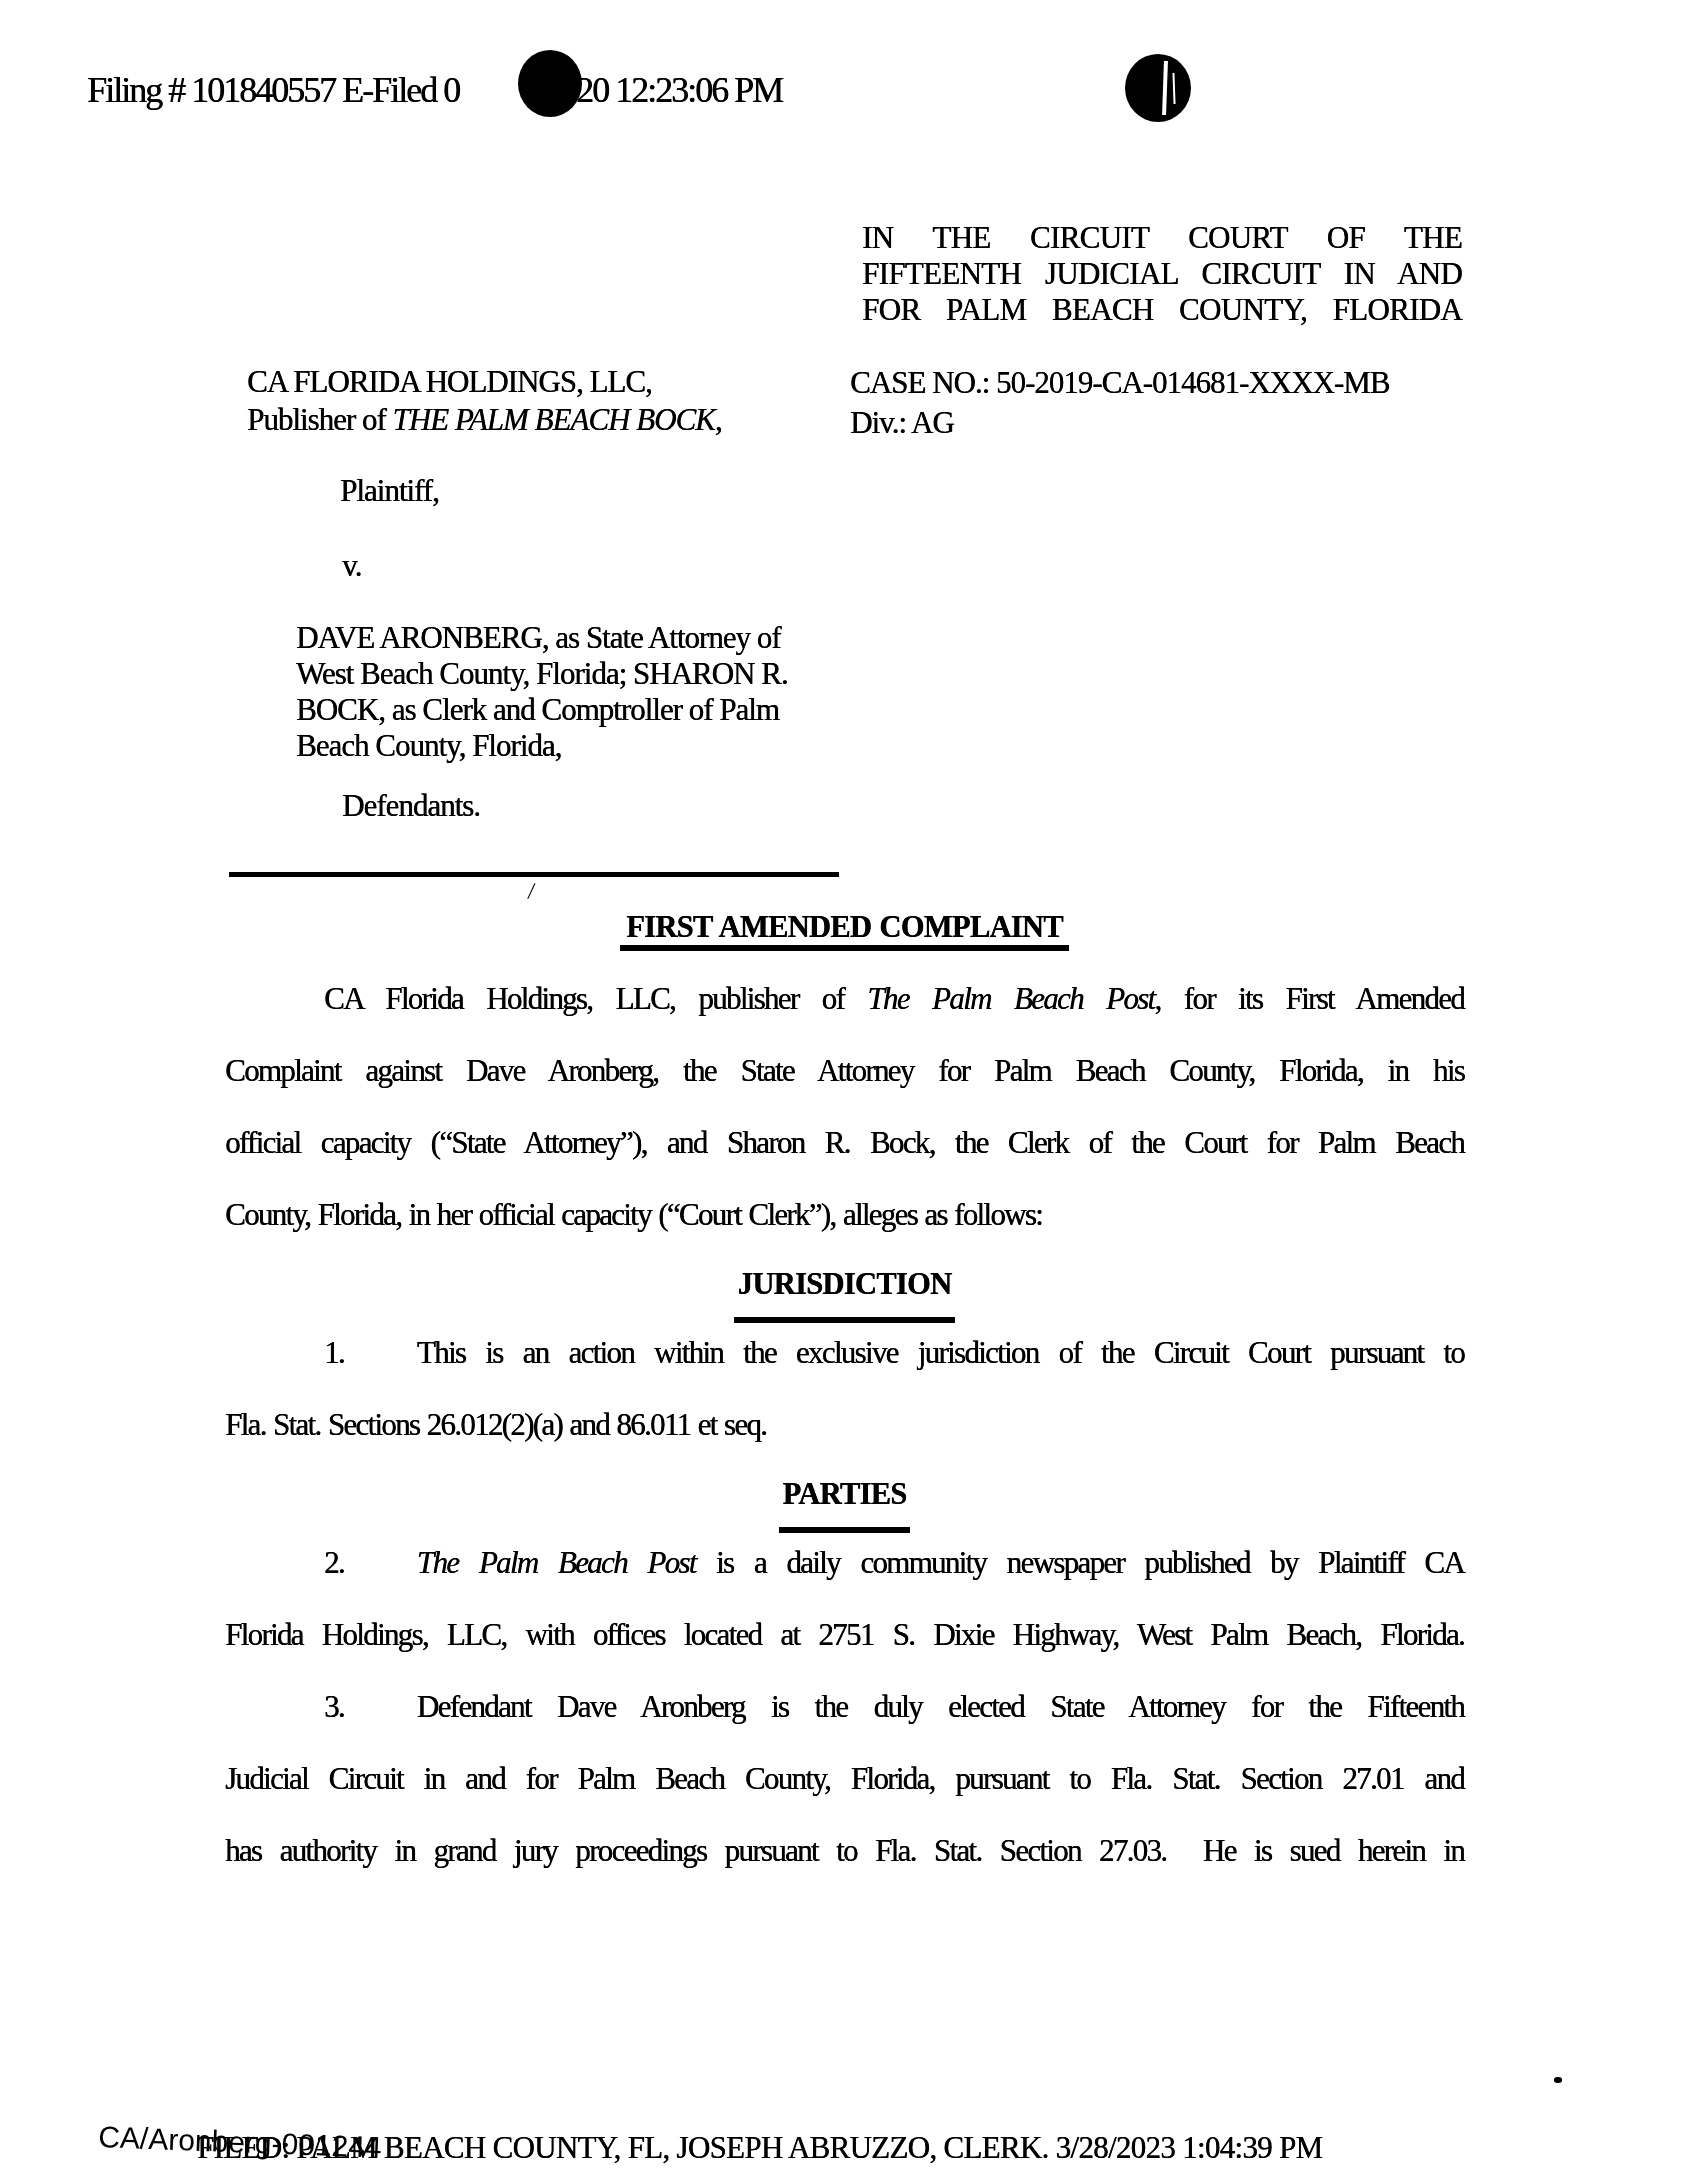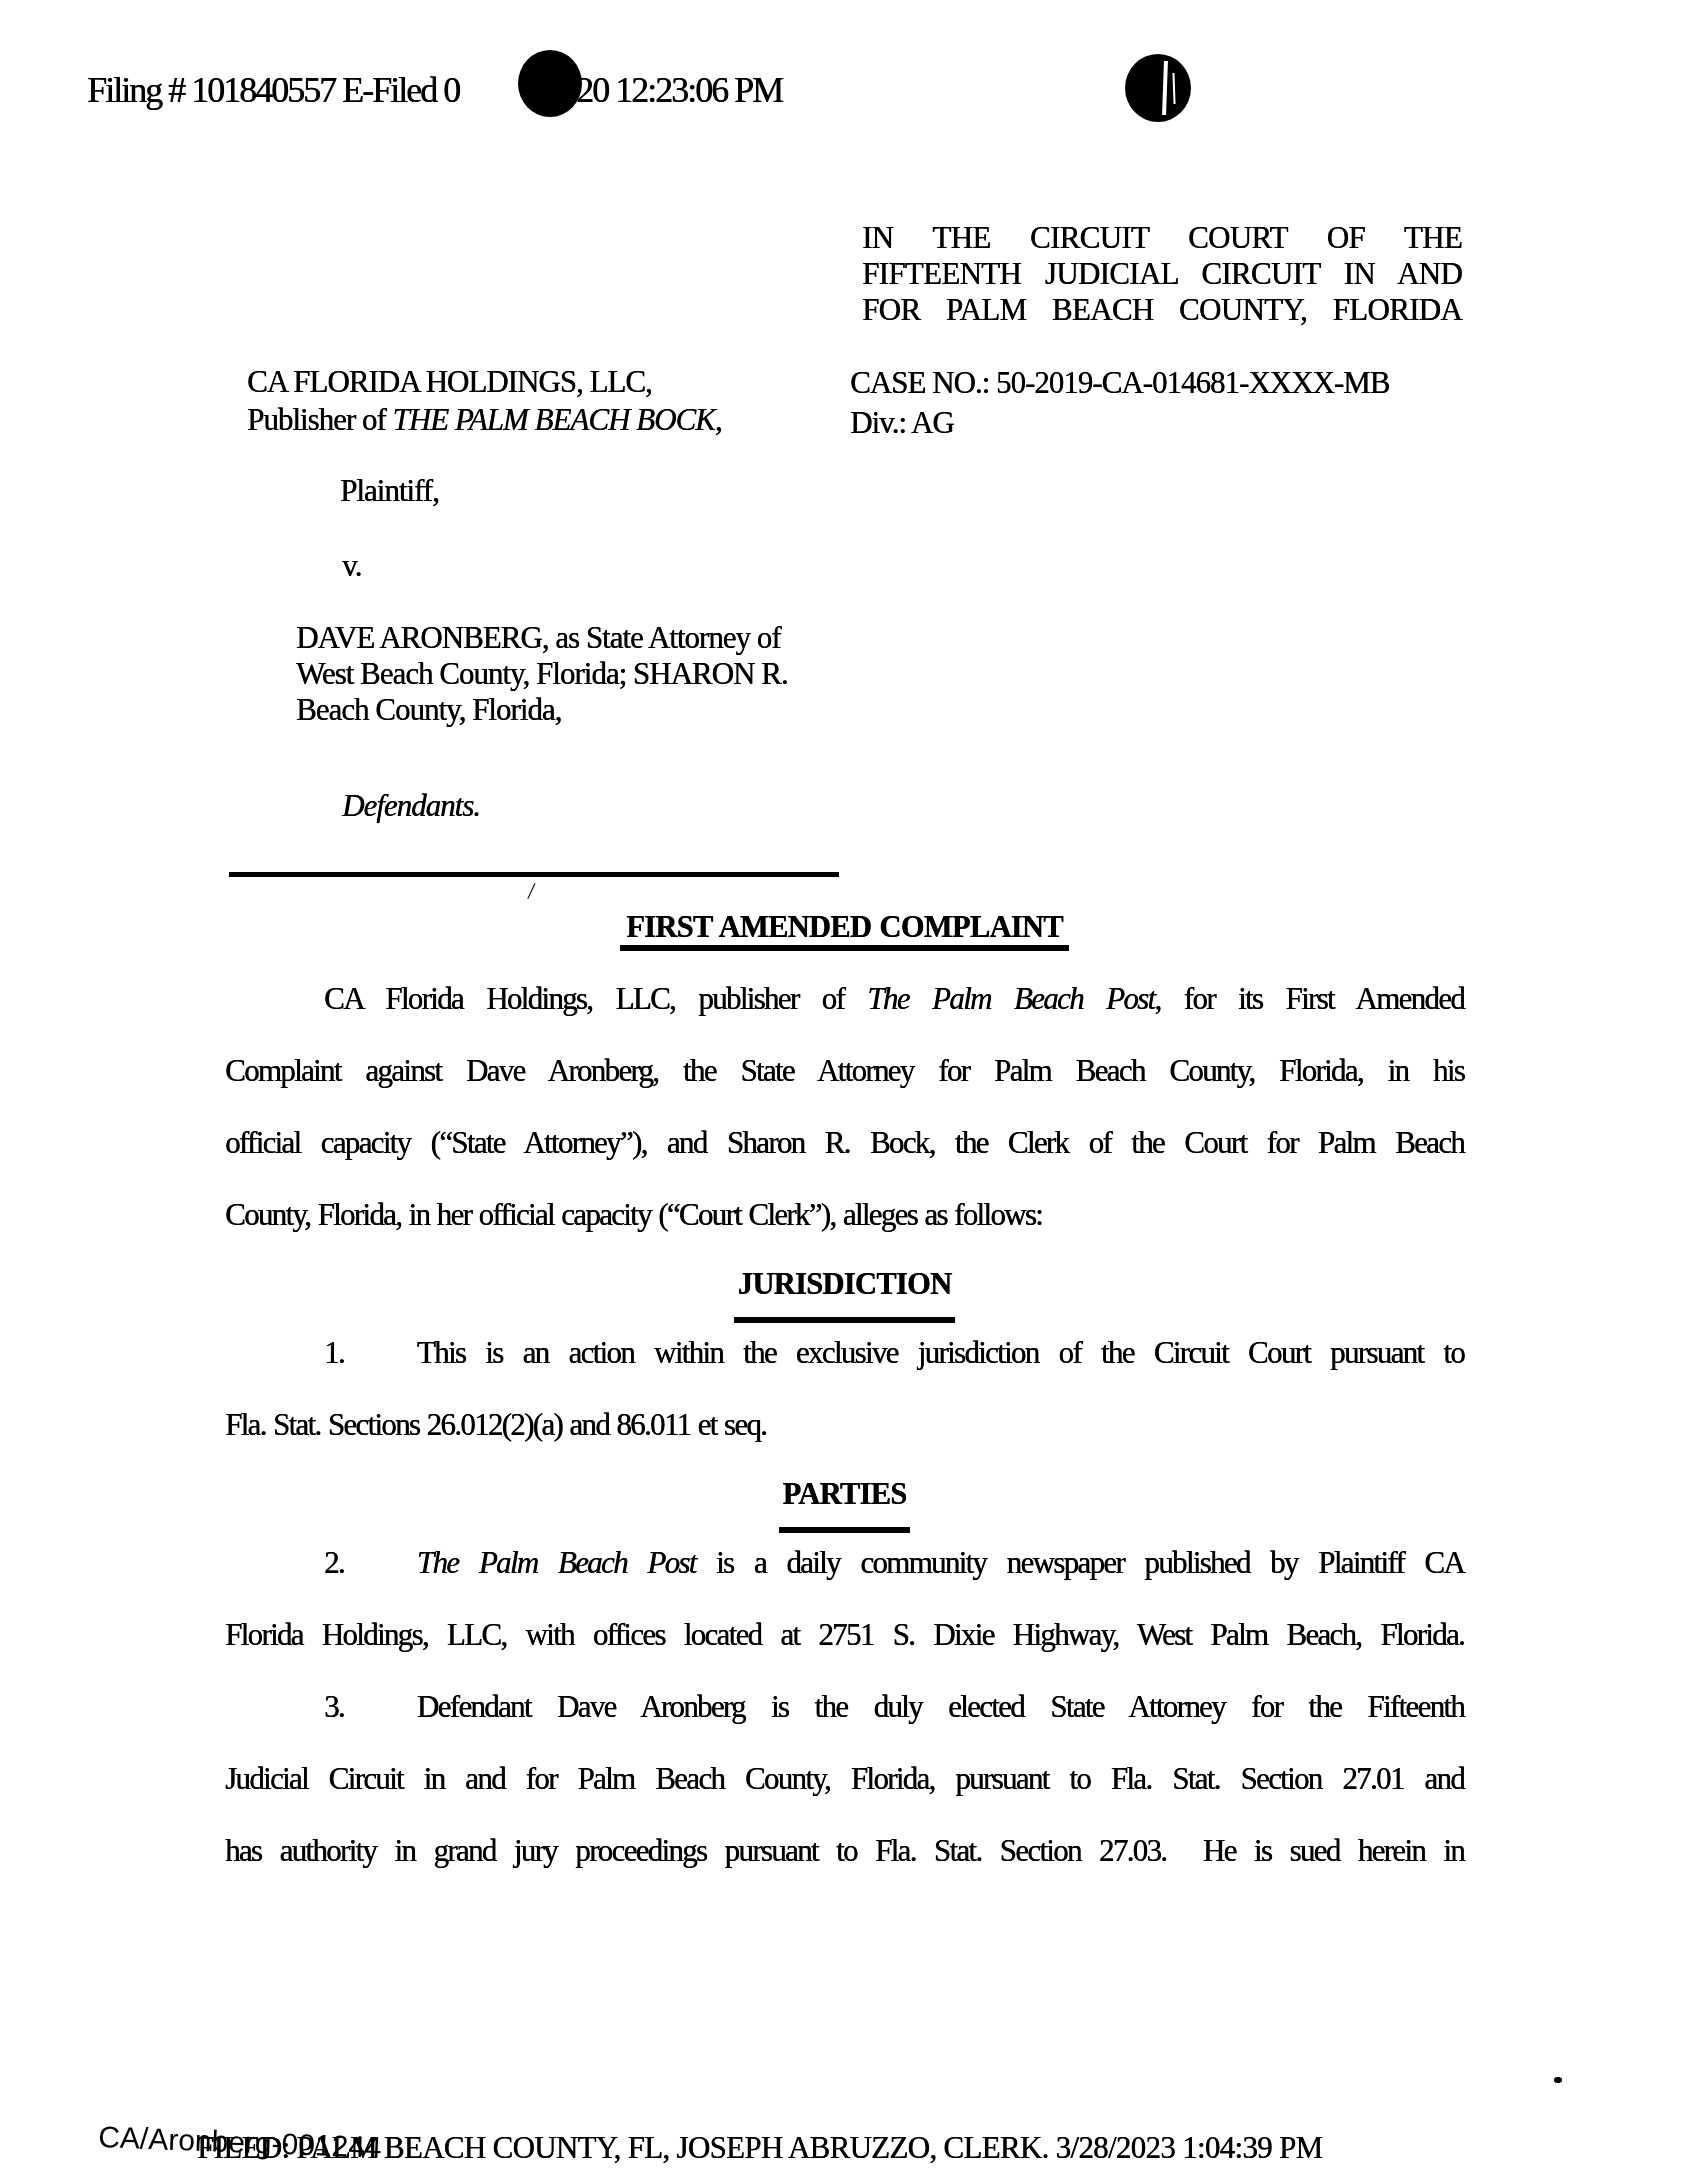--- a/index.html
+++ b/index.html
@@ -37,21 +37,21 @@
     line-height:36px; text-align:justify; text-align-last:justify;
   }
 
   
   .cap-text { font-size:31px; letter-spacing:-1px; text-shadow:0.4px 0 #000; }
   .plaintiff-block { left:247px; top:363px; line-height:38px; }
   .case-block { left:850px; top:363px; line-height:40px; }
   .plaintiff-label { left:340px; top:473px; }
   .versus-label { left:342px; top:548px; }
   .defendant-block { left:249px; top:620px; line-height:36px;margin-left:47px; }
-  .defendants-label { left:342px; top:788px;font-style:italic; }
+  .defendants-label { left:342px; top:788px; }
   .caption-rule { left:229px; top:872px; width:610px; height:4.6px; background:#000; }
   .rule-mark { left:528px; top:878px; font-size:24px; transform:rotate(6deg); }
 
   
   .doc-body {
     left:225px; top:891px; width:1239px; font-size:31px;
     letter-spacing:-1.7px; word-spacing:1.3px; text-shadow:0.4px 0 #000;
   }
   .t-line { height:72px; line-height:72px; text-align:center; }
   .title-text {
@@ -108,20 +108,21 @@
   <div>CASE NO.: 50-2019-CA-014681-XXXX-MB</div>
   <div>Div.: AG</div>
 </div>
 
 <div class="abs cap-text plaintiff-label">Plaintiff,</div>
 <div class="abs cap-text versus-label">v.</div>
 
 <div class="abs cap-text defendant-block">
   <div>DAVE ARONBERG, as State Attorney of</div>
   <div>West Beach County, Florida; SHARON R.</div>
+  <div>BOCK, as Clerk and Comptroller of Palm</div>
   <div>Beach County, Florida,</div>
 </div>
 
 <div class="abs cap-text defendants-label">Defendants.</div>
 <div class="abs caption-rule"></div>
 <div class="abs rule-mark">/</div>
 
 <div class="abs doc-body">
     <div class="t-line"><span class="title-text">FIRST AMENDED COMPLAINT</span></div>
     <div class="b-line ind"><span>CA Florida Holdings, LLC, publisher of </span><em>The Palm Beach Post</em><span>, for its First Amended</span></div>

